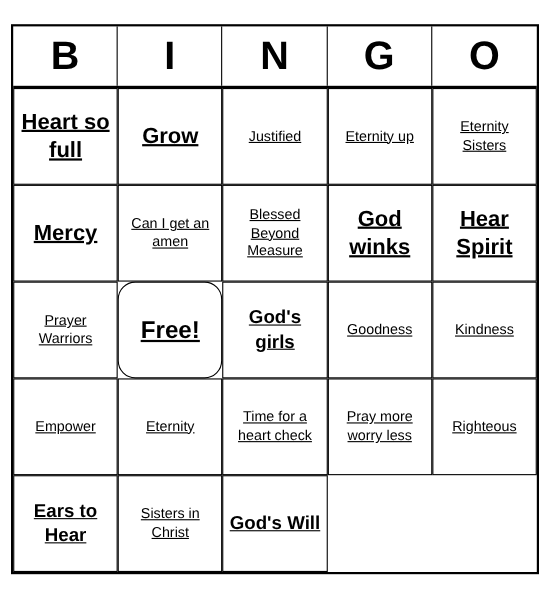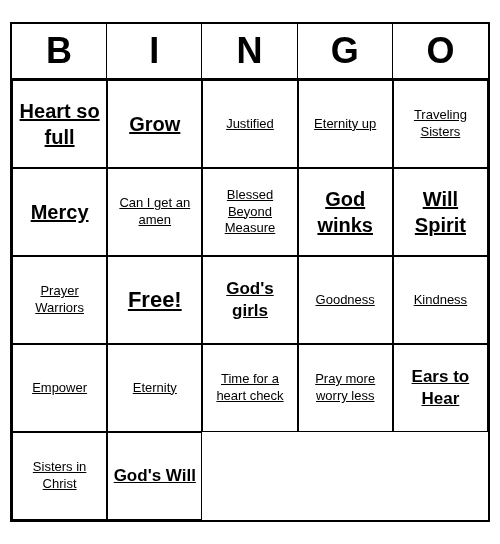--- a/index.html
+++ b/index.html
@@ -49,20 +49,21 @@
       line-height: 1.3;
       word-break: break-word;
     }
     .bingo-cell.large-text {
       font-size: 20px;
       font-weight: bold;
     }
     .bingo-cell.free {
       font-size: 22px;
       font-weight: bold;
+      border-radius: 16px;
     }
     .bingo-cell.medium-text {
       font-size: 17px;
       font-weight: bold;
     }
   </style>
 </head>
 <body>
 
 <div class="bingo-container">
@@ -71,32 +72,33 @@
     <div class="bingo-header-cell">I</div>
     <div class="bingo-header-cell">N</div>
     <div class="bingo-header-cell">G</div>
     <div class="bingo-header-cell">O</div>
   </div>
   <div class="bingo-grid" id="bingo-grid">
   <div class="bingo-cell large-text">Heart so full</div>
       <div class="bingo-cell large-text">Grow</div>
       <div class="bingo-cell">Justified</div>
       <div class="bingo-cell">Eternity up</div>
-      <div class="bingo-cell">Traveling Sisters</div>
+      <div class="bingo-cell">Eternity Sisters</div>
       <div class="bingo-cell large-text">Mercy</div>
       <div class="bingo-cell">Can I get an amen</div>
       <div class="bingo-cell">Blessed Beyond Measure</div>
       <div class="bingo-cell large-text">God winks</div>
-      <div class="bingo-cell large-text">Will Spirit</div>
+      <div class="bingo-cell large-text">Hear Spirit</div>
       <div class="bingo-cell">Prayer Warriors</div>
       <div class="bingo-cell free">Free!</div>
       <div class="bingo-cell medium-text">God's girls</div>
       <div class="bingo-cell">Goodness</div>
       <div class="bingo-cell">Kindness</div>
       <div class="bingo-cell">Empower</div>
       <div class="bingo-cell">Eternity</div>
       <div class="bingo-cell">Time for a heart check</div>
       <div class="bingo-cell">Pray more worry less</div>
+      <div class="bingo-cell">Righteous</div>
       <div class="bingo-cell medium-text">Ears to Hear</div>
       <div class="bingo-cell">Sisters in Christ</div>
       <div class="bingo-cell medium-text">God's Will</div>
     </div>
 </div>
 
 </body></html>

